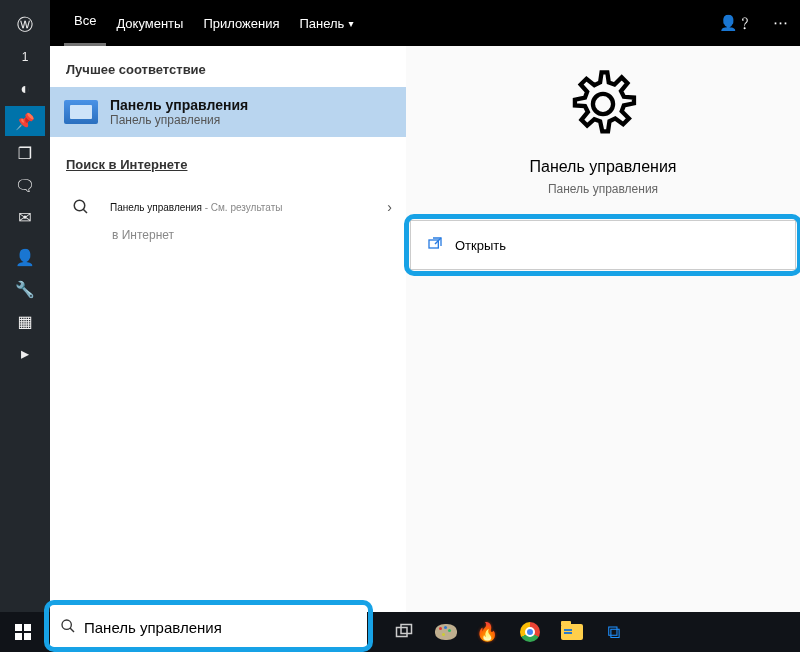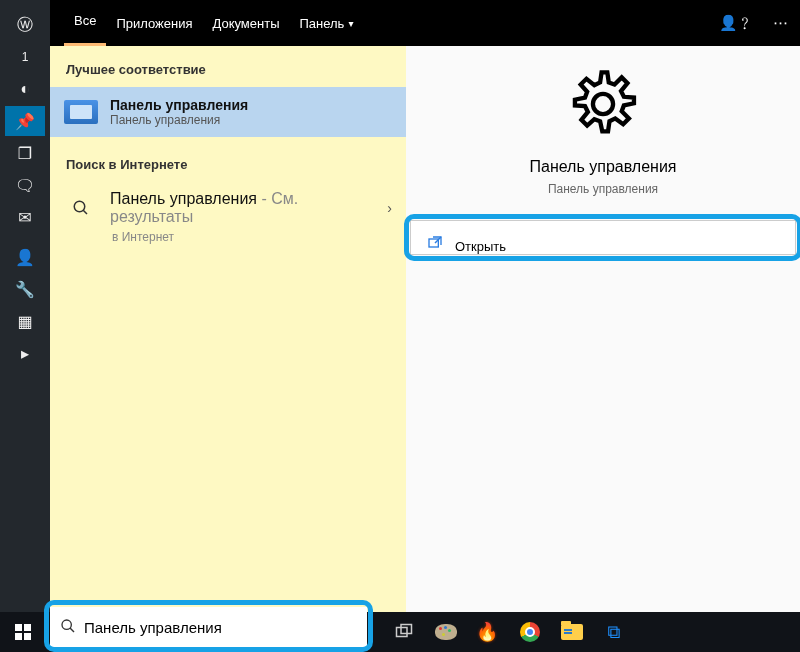--- a/index.html
+++ b/index.html
@@ -26,33 +26,33 @@
 
   
   .search-tabs {
     height: 46px; background: #000; color: #fff; display: flex; align-items: center;
     padding-left: 14px; position: relative;
   }
   .search-tabs .tab {
     padding: 0 10px; font-size: 13px; height: 46px; display: flex; align-items: center;
     color: #fff; cursor: pointer;
   }
-  .search-tabs .tab.active { border-bottom: 3px solid #fdba74; padding-bottom: 2px; }
+  .search-tabs .tab.active { border-bottom: 3px solid #737373; padding-bottom: 2px; }
   .search-tabs .tab .chev { font-size: 10px; margin-left: 4px; }
   .search-tabs .right-icons {
     position: absolute; right: 12px; display: flex; gap: 20px; align-items: center;
   }
   .search-tabs .right-icons span { color: #fff; font-size: 15px; }
 
   
   .panel-body { flex: 1; display: flex; background: #e6e6e6; }
 
   
   .results-col {
-    width: 356px; background: #fef9c3; display: flex; flex-direction: column;
+    width: 356px; background: #ffffff; display: flex; flex-direction: column;
   }
   .group-header {
     padding: 16px 16px 10px 16px; font-size: 13px; font-weight: 600; color: #333;
   }
   .result-item {
     display: flex; align-items: center; padding: 8px 14px; gap: 12px;
   }
   .result-item.selected { background: #b9d5ef; }
   .result-icon {
     width: 34px; height: 34px; display: flex; align-items: center; justify-content: center;
@@ -61,47 +61,47 @@
   .cp-icon {
     width: 34px; height: 24px; background: linear-gradient(#4a92e6,#2a6fbf);
     border-radius: 2px; display: flex; align-items: center; justify-content: center;
     position: relative;
   }
   .cp-icon::after { content:""; position:absolute; width:22px; height:14px; background:#cde3f9; border-radius:1px; }
   .result-text { display: flex; flex-direction: column; }
   .result-title { font-size: 14px; font-weight: 600; color: #111; }
   .result-sub { font-size: 12px; color: #555; }
   .group-header2 {
-    padding: 20px 16px 8px 16px; font-size: 13px; font-weight: 600; color: #333;
+    padding: 20px 16px 8px 16px; font-size: 13px; font-weight: 600; color: #333; text-decoration: underline;
   }
   .web-item {
     display: flex; align-items: center; padding: 10px 14px; gap: 12px; cursor: pointer;
   }
   .web-item .chevr {
     margin-left: auto; color: #555; font-size: 14px;
   }
-  .web-item .web-title { font-size: 16px; color: #111; }
+  .web-item .web-title { font-size: 10px; color: #111; }
   .web-item .web-title .grey { color: #888; }
   .web-sub { font-size: 12px; color: #888; margin-left: 62px; margin-top: -6px; padding-bottom: 8px; }
 
   
   .preview-col {
     flex: 1; background: #fafafa; display: flex; flex-direction: column; align-items: center;
     padding-top: 22px;
   }
   .gear-svg { width: 72px; height: 72px; color: #000; }
   .preview-title { margin-top: 18px; font-size: 16px; font-weight: 400; color: #000; }
   .preview-sub { margin-top: 6px; font-size: 12px; color: #666; }
 
   .action-row-wrap {
     margin-top: 24px; width: 386px; position: relative;
   }
   .action-row {
-    width: 100%; height: 35px; border: 1px solid #ccc; background: #fff;
-    display: flex; align-items: flex-end; gap: 12px; padding: 0 16px;
+    width: 100%; height: 50px; border: 1px solid #ccc; background: #fff;
+    display: flex; align-items: center; gap: 12px; padding: 0 16px;
   }
   .action-row .ic { color: #2a7de1; font-size: 14px; }
   .action-row .lab { font-size: 13px; color: #000; }
   .highlight-ring {
     position: absolute; inset: -6px; border: 5px solid #17a2e6; border-radius: 10px;
     pointer-events: none;
   }
 
   
   .bottom-search-wrap {
@@ -171,22 +171,22 @@
   <div class="side-item">👤</div>
   <div class="side-item">🔧</div>
   <div class="side-item">▦</div>
   <div class="side-item">▸</div>
 </div>
 
 <div class="search-panel">
 
   <div class="search-tabs">
     <div class="tab active">Все</div>
+    <div class="tab">Документы</div>
     <div class="tab">Приложения</div>
-    <div class="tab">Документы</div>
     <div class="tab">
       <span>Панель</span>
       <span class="chev">▾</span>
     </div>
     <div class="right-icons">
       <span>👤﹖</span>
       <span>⋯</span>
     </div>
   </div>
 

